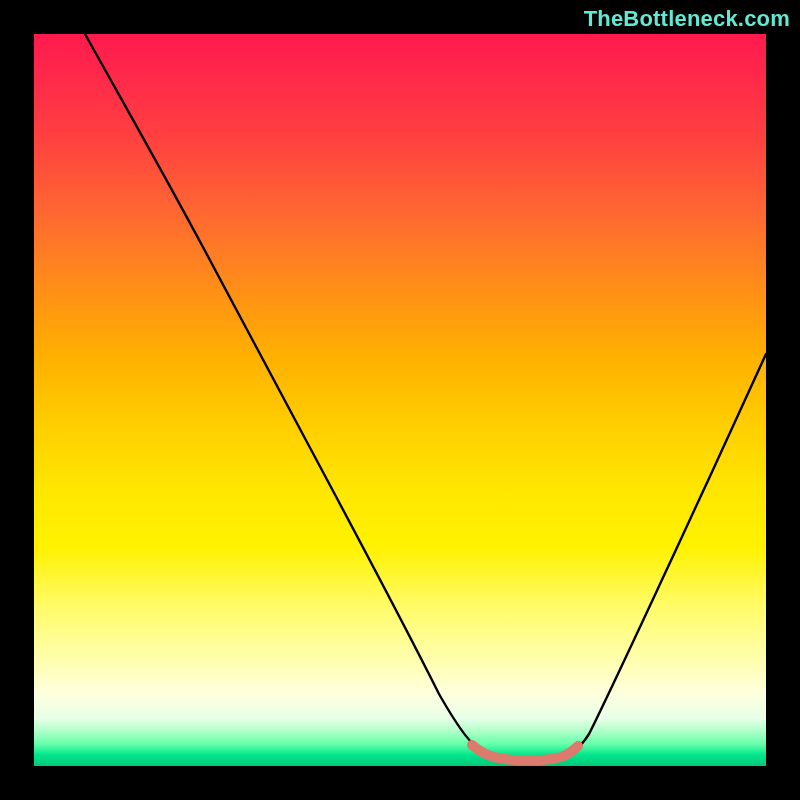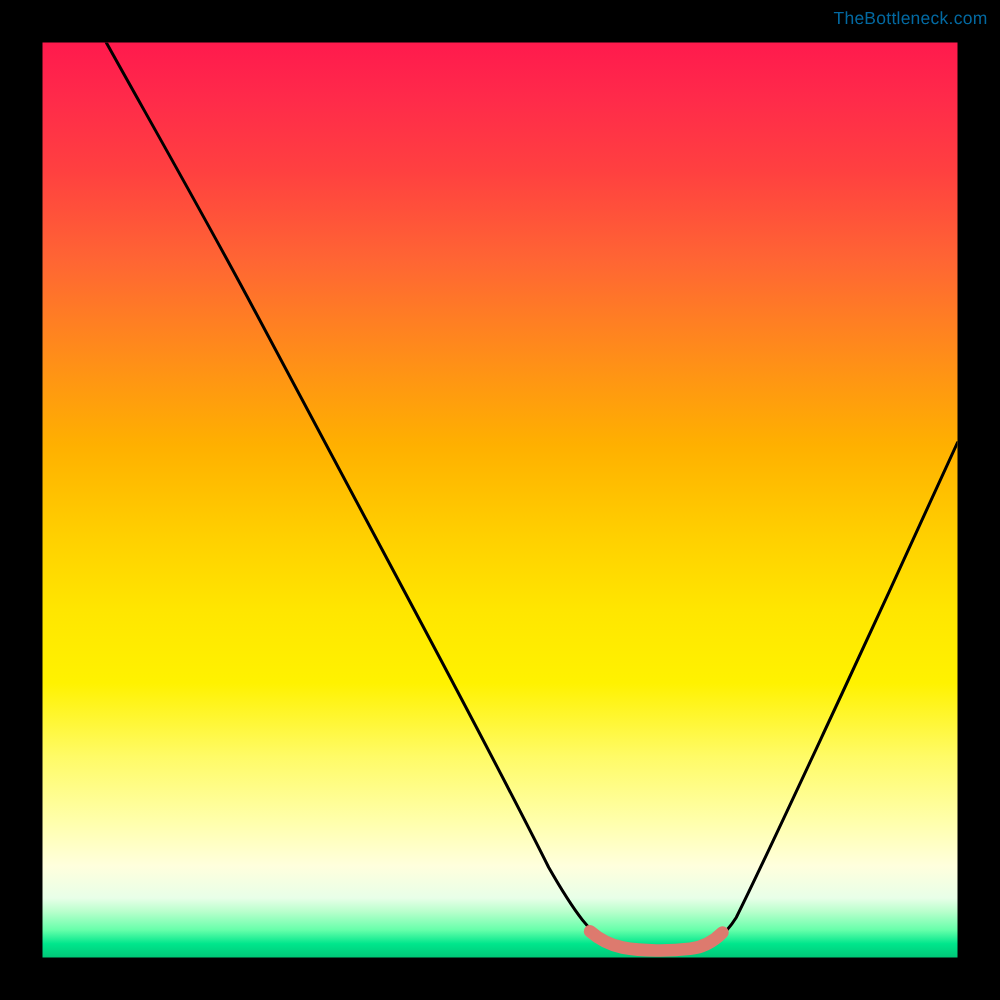--- a/index.html
+++ b/index.html
@@ -8,23 +8,23 @@
     height: 800px;
     background: #000;
     position: relative;
     font-family: Arial, sans-serif;
     overflow: hidden;
   }
   .watermark {
     position: absolute;
     top: 6px;
     right: 10px;
-    color: #0369a1;
-    font-size: 14px;
-    font-weight: 400;
+    color: #5eead4;
+    font-size: 22px;
+    font-weight: 700;
     z-index: 10;
     letter-spacing: 0.2px;
   }
   .plot-area {
     position: absolute;
     left: 34px;
     top: 34px;
     width: 732px;
     height: 732px;
     background: linear-gradient(to bottom,

